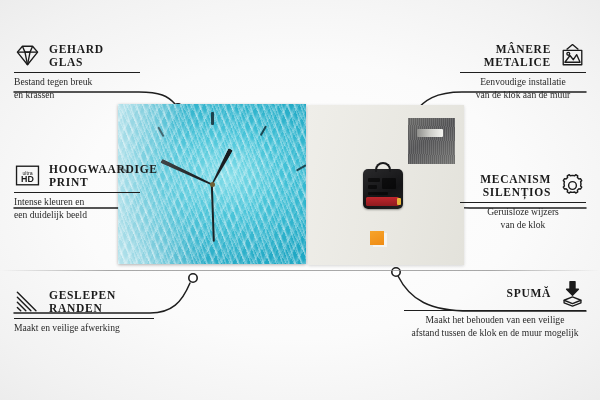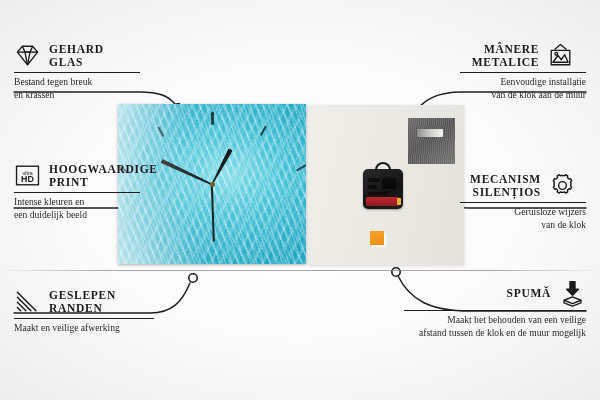--- a/index.html
+++ b/index.html
@@ -90,26 +90,26 @@
     box-shadow:3px 2px 0 rgba(255,255,255,.55);
   }
   .shelf {
     position:absolute; left:-118px; top:166px; width:600px; height:1px;
     background:linear-gradient(90deg, rgba(160,160,160,0) 0%, rgba(140,140,140,.75) 18%, rgba(140,140,140,.75) 82%, rgba(160,160,160,0) 100%);
   }
 
   
   .callout { position:absolute; }
   .callout .head { display:flex; align-items:center; gap:8px; padding-bottom:3px; }
-  .callout.right .head { flex-direction:row; justify-content:center; }
+  .callout.right .head { flex-direction:row; justify-content:flex-end; }
   .title { font-size:11.5px; letter-spacing:.7px; color:#1b1b1b; line-height:13px; text-transform:uppercase; font-weight:700; }
   .callout.right .title { text-align:right; }
   .rule { height:1.4px; background:#1e1e1e; width:100%; }
   .desc { font-size:9.6px; line-height:12.5px; color:#2a2a2a; padding-top:3px; }
-  .callout.right .desc { text-align:right; }
+  .callout.right .desc { text-align:center; }
   .ico { width:27px; height:27px; flex:0 0 27px; display:block; }
 
   
   #wires { position:absolute; inset:0; pointer-events:none; }
 </style>
 </head>
 <body>
 
 <div id="stage">
 

